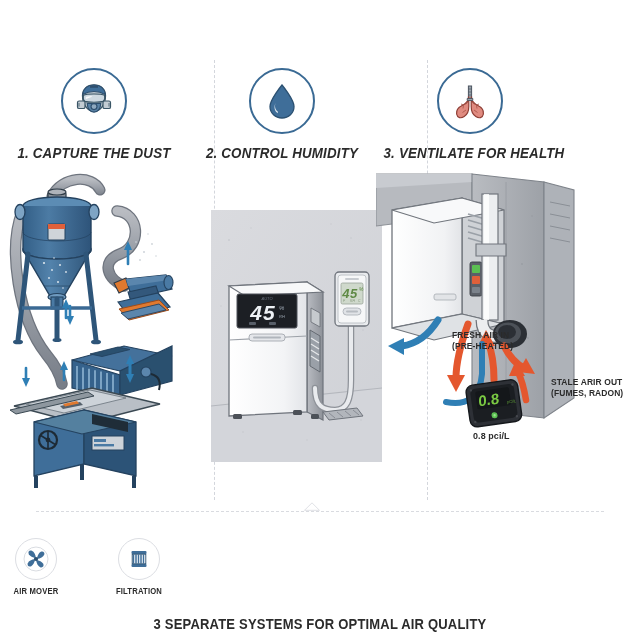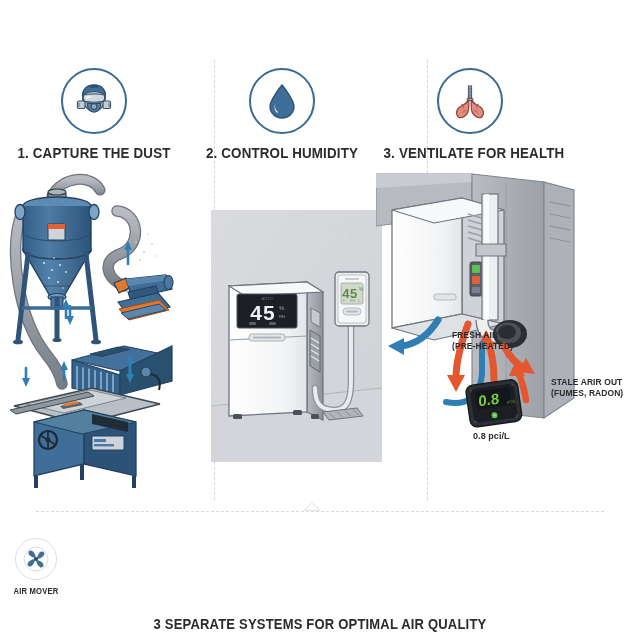--- a/index.html
+++ b/index.html
@@ -7,21 +7,21 @@
     width:640px;height:640px;
     background:#ffffff;
     font-family:"Liberation Sans", sans-serif;
     color:#2e2e2e;
     overflow:hidden;
     position:relative;
   }
   #root{position:relative;width:640px;height:640px;}
 
   
-  .columns{position:absolute;left:0;top:0;width:564px;height:505px;display:flex;}
+  .columns{position:absolute;left:0;top:0;width:564px;height:505px;display:flex;font-style:italic;}
   .col{position:relative;width:213.33px;height:505px;}
   .vdivider{
     position:absolute;top:60px;width:0;height:440px;
     border-left:1px dashed #d3d6dc;
   }
   #vdiv1{left:214px;}
   #vdiv2{left:427px;}
 
   
   .icon-circle{
@@ -607,19 +607,36 @@
               <path d="M13.8 13 C17.6 12.4 20.2 11.2 21.2 8.8 C22.1 6.4 20 4.6 17.8 5.8 C15.8 6.9 14.5 9.6 13.8 13z"></path>
               <path d="M13 13.8 C13.6 17.6 14.8 20.2 17.2 21.2 C19.6 22.1 21.4 20 20.2 17.8 C19.1 15.8 16.4 14.5 13 13.8z"></path>
               <path d="M12.2 13 C8.4 13.6 5.8 14.8 4.8 17.2 C3.9 19.6 6 21.4 8.2 20.2 C10.2 19.1 11.5 16.4 12.2 13z"></path>
             </g>
             <circle cx="13" cy="13" r="2.1" fill="#2b5071"></circle>
           </svg>
         </div>
         <div class="sys-label">AIR MOVER</div>
       </div>
 
+      <div class="sys-item">
+        <div class="sys-circle">
+          <svg width="26" height="26" viewBox="0 0 26 26">
+            <rect x="5.5" y="5" width="15" height="3" rx="1" fill="#3f6e99"></rect>
+            <rect x="5.5" y="18" width="15" height="3" rx="1" fill="#3f6e99"></rect>
+            <g stroke="#3f6e99" stroke-width="1.5">
+              <path d="M7.5 8.5 V17.5"></path>
+                <path d="M10 8.5 V17.5"></path>
+              <path d="M12.5 8.5 V17.5"></path>
+                <path d="M15 8.5 V17.5"></path>
+              <path d="M17.5 8.5 V17.5"></path>
+            </g>
+            <rect x="6.2" y="8.2" width="13.6" height="9.6" fill="none" stroke="#2b5071" stroke-width="0.9"></rect>
+          </svg>
+        </div>
+        <div class="sys-label">FILTRATION</div>
+      </div>
 
     </div>
 
     <div class="tagline">3 SEPARATE SYSTEMS FOR OPTIMAL AIR QUALITY</div>
   </div>
 
 </div>
 
 </body></html>

